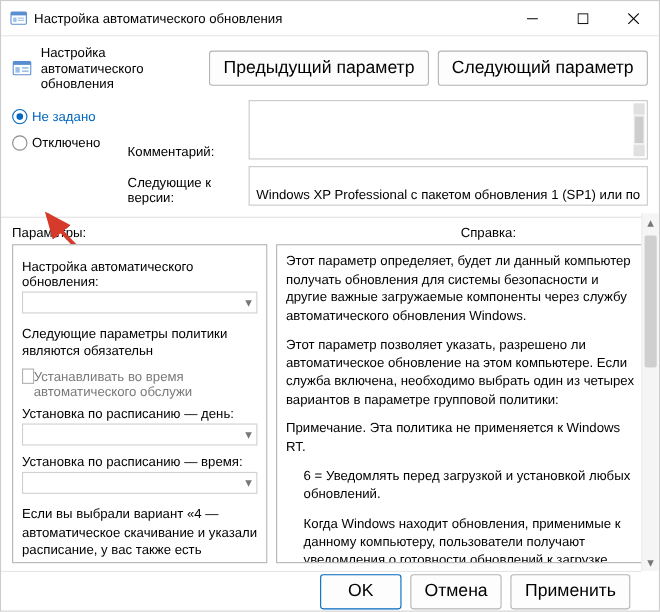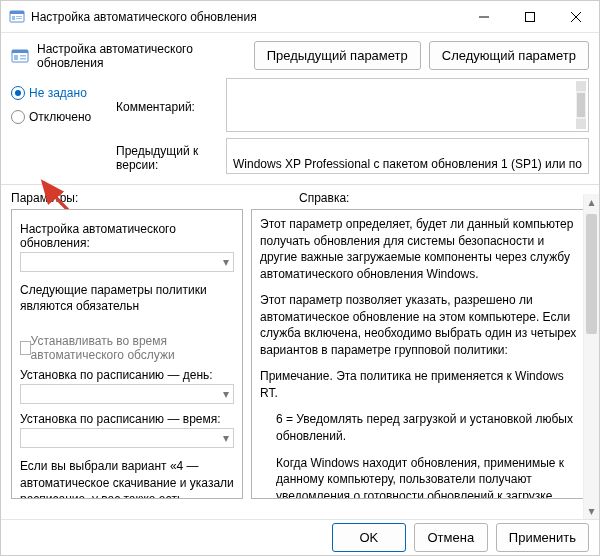--- a/index.html
+++ b/index.html
@@ -41,21 +41,21 @@
     padding: 8px 10px 6px 10px;
     gap: 8px;
   }
   .header-row .h-icon svg { display: block; }
   .header-row .h-title { font-size: 12px; color: #000; flex: 1; }
   .ms-btn {
     border: 1px solid #b4b4b4;
     background: #fdfdfd;
     border-radius: 3px;
     padding: 6px 12px;
-    font-size: 13px;
+    font-size: 16px;
     color: #000;
     white-space: nowrap;
     cursor: default;
   }
 
   
   .config-area {
     display: flex;
     padding: 2px 10px 0 10px;
     position: relative;
@@ -79,21 +79,21 @@
     background: #fff;
   }
   .radio-row .radio.checked { border-color: #0067c0; }
   .radio-row .radio.checked::after {
     content: ""; width: 6px; height: 6px;
     background: #0067c0; border-radius: 50%;
   }
   .radio-row.selected span.lbl { color: #0067c0; }
 
   .kv-col { flex: 1; }
-  .kv-row { display: flex; align-items: center; margin-bottom: 6px; }
+  .kv-row { display: flex; align-items: flex-end; margin-bottom: 6px; }
   .kv-row .key { width: 110px; font-size: 12px; padding-top: 4px; }
   .kv-row .val {
     flex: 1;
     border: 1px solid #c9c9c9;
     background: #fff;
     min-height: 54px;
     font-size: 12px;
     color: #000;
     padding: 4px 6px;
     position: relative;
@@ -126,21 +126,21 @@
   }
 
   
   .panel-labels {
     display: flex;
     padding: 0 10px;
     font-size: 12px;
   }
   .panel-labels > div { padding: 4px 0 4px 0; }
   .lbl-params { width: 288px; }
-  .lbl-help   { flex: 1; }
+  .lbl-help   { flex: 1; text-align: center; }
 
   
   .panels {
     display: flex;
     padding: 0 10px;
     gap: 8px;
   }
   .panels .panel {
     border: 1px solid #b4b4b4;
     background: #fff;
@@ -166,21 +166,21 @@
     color: #666;
   }
   .params .dropdown { justify-content: space-between; }
 
   .params p.note {
     margin: 10px 0 6px 0;
     line-height: 1.35;
   }
 
   .check-row {
-    display: flex; align-items: center; gap: 0; margin-top: 20px;
+    display: flex; gap: 0; margin-top: 8px;
     color: #7a7a7a;
   }
   .check-row .check {
     width: 14px; height: 14px;
     border: 1px solid #b0b0b0;
     background: #fff;
   }
 
   .help p { margin: 0 0 10px 0; line-height: 1.38; }
   .help p.indent { padding-left: 16px; }
@@ -204,21 +204,21 @@
     display: flex; align-items: center; justify-content: center;
     color: #777;
   }
   .right-scroll .arr.top { top: 0; }
   .right-scroll .arr.bot { bottom: 0; }
 
 
   
   .footer {
     position: absolute;
-    left: 0; right: 0; bottom: 0;
+    left: 0; right: 16px; bottom: 0;
     height: 36px;
     border-top: 1px solid #e5e5e5;
     display: flex;
     align-items: center;
     justify-content: flex-end;
     gap: 8px;
     padding: 0 10px;
     background: #fff;
   }
   .footer .ms-btn { min-width: 74px; text-align: center; }
@@ -290,21 +290,21 @@
     <div class="kv-row">
       <div class="key">Комментарий:</div>
       <div class="val">
         <span></span>
         <div class="scroll-thumb">
             <div class="bar"></div>
           </div>
       </div>
     </div>
     <div class="kv-row">
-      <div class="key">Предыдущий к версии:</div>
+      <div class="key">Следующие к версии:</div>
       <div class="val short" style="white-space:pre-line; line-height:1.3; padding-top:2px;">
         <span>Windows XP Professional с пакетом обновления 1 (SP1) или по меньшей мере Windows 2000 с пакетом обновления 3 (SP3)
 Вариант 7 поддерживается только на серверах под управлением</span>
       </div>
     </div>
   </div>
 
   <div class="arrow-anno">
     <svg width="80" height="70" viewBox="0 0 80 70">
       <defs>

